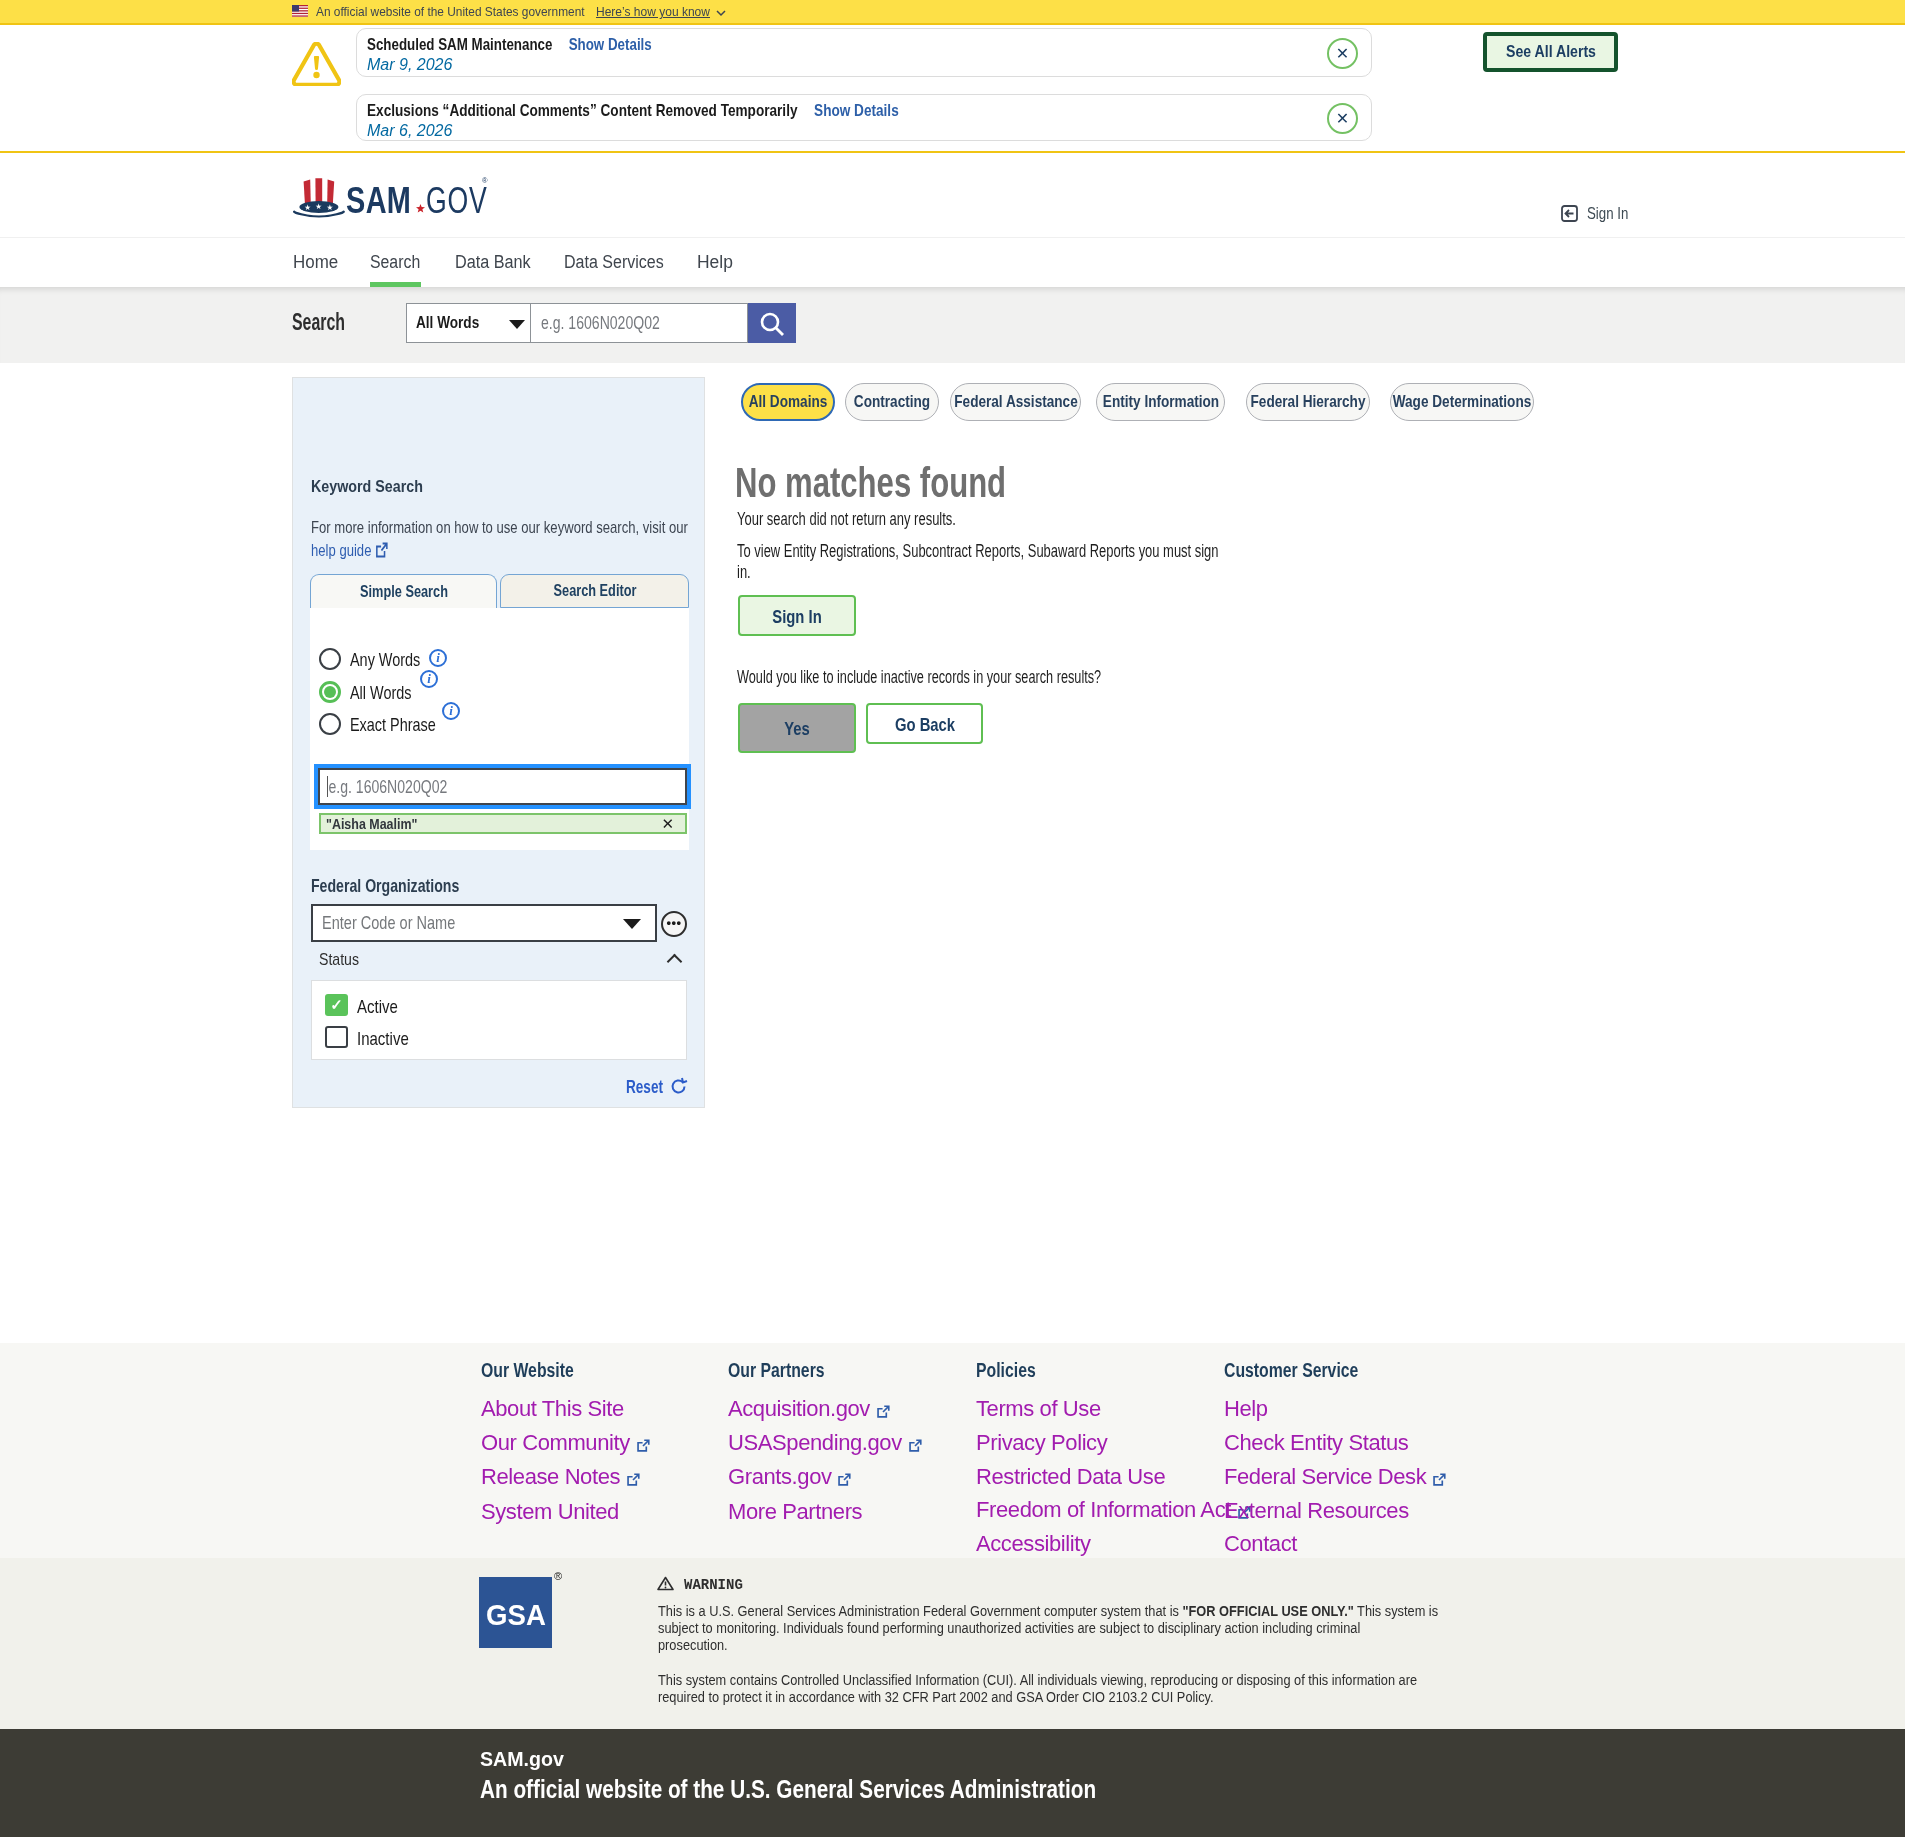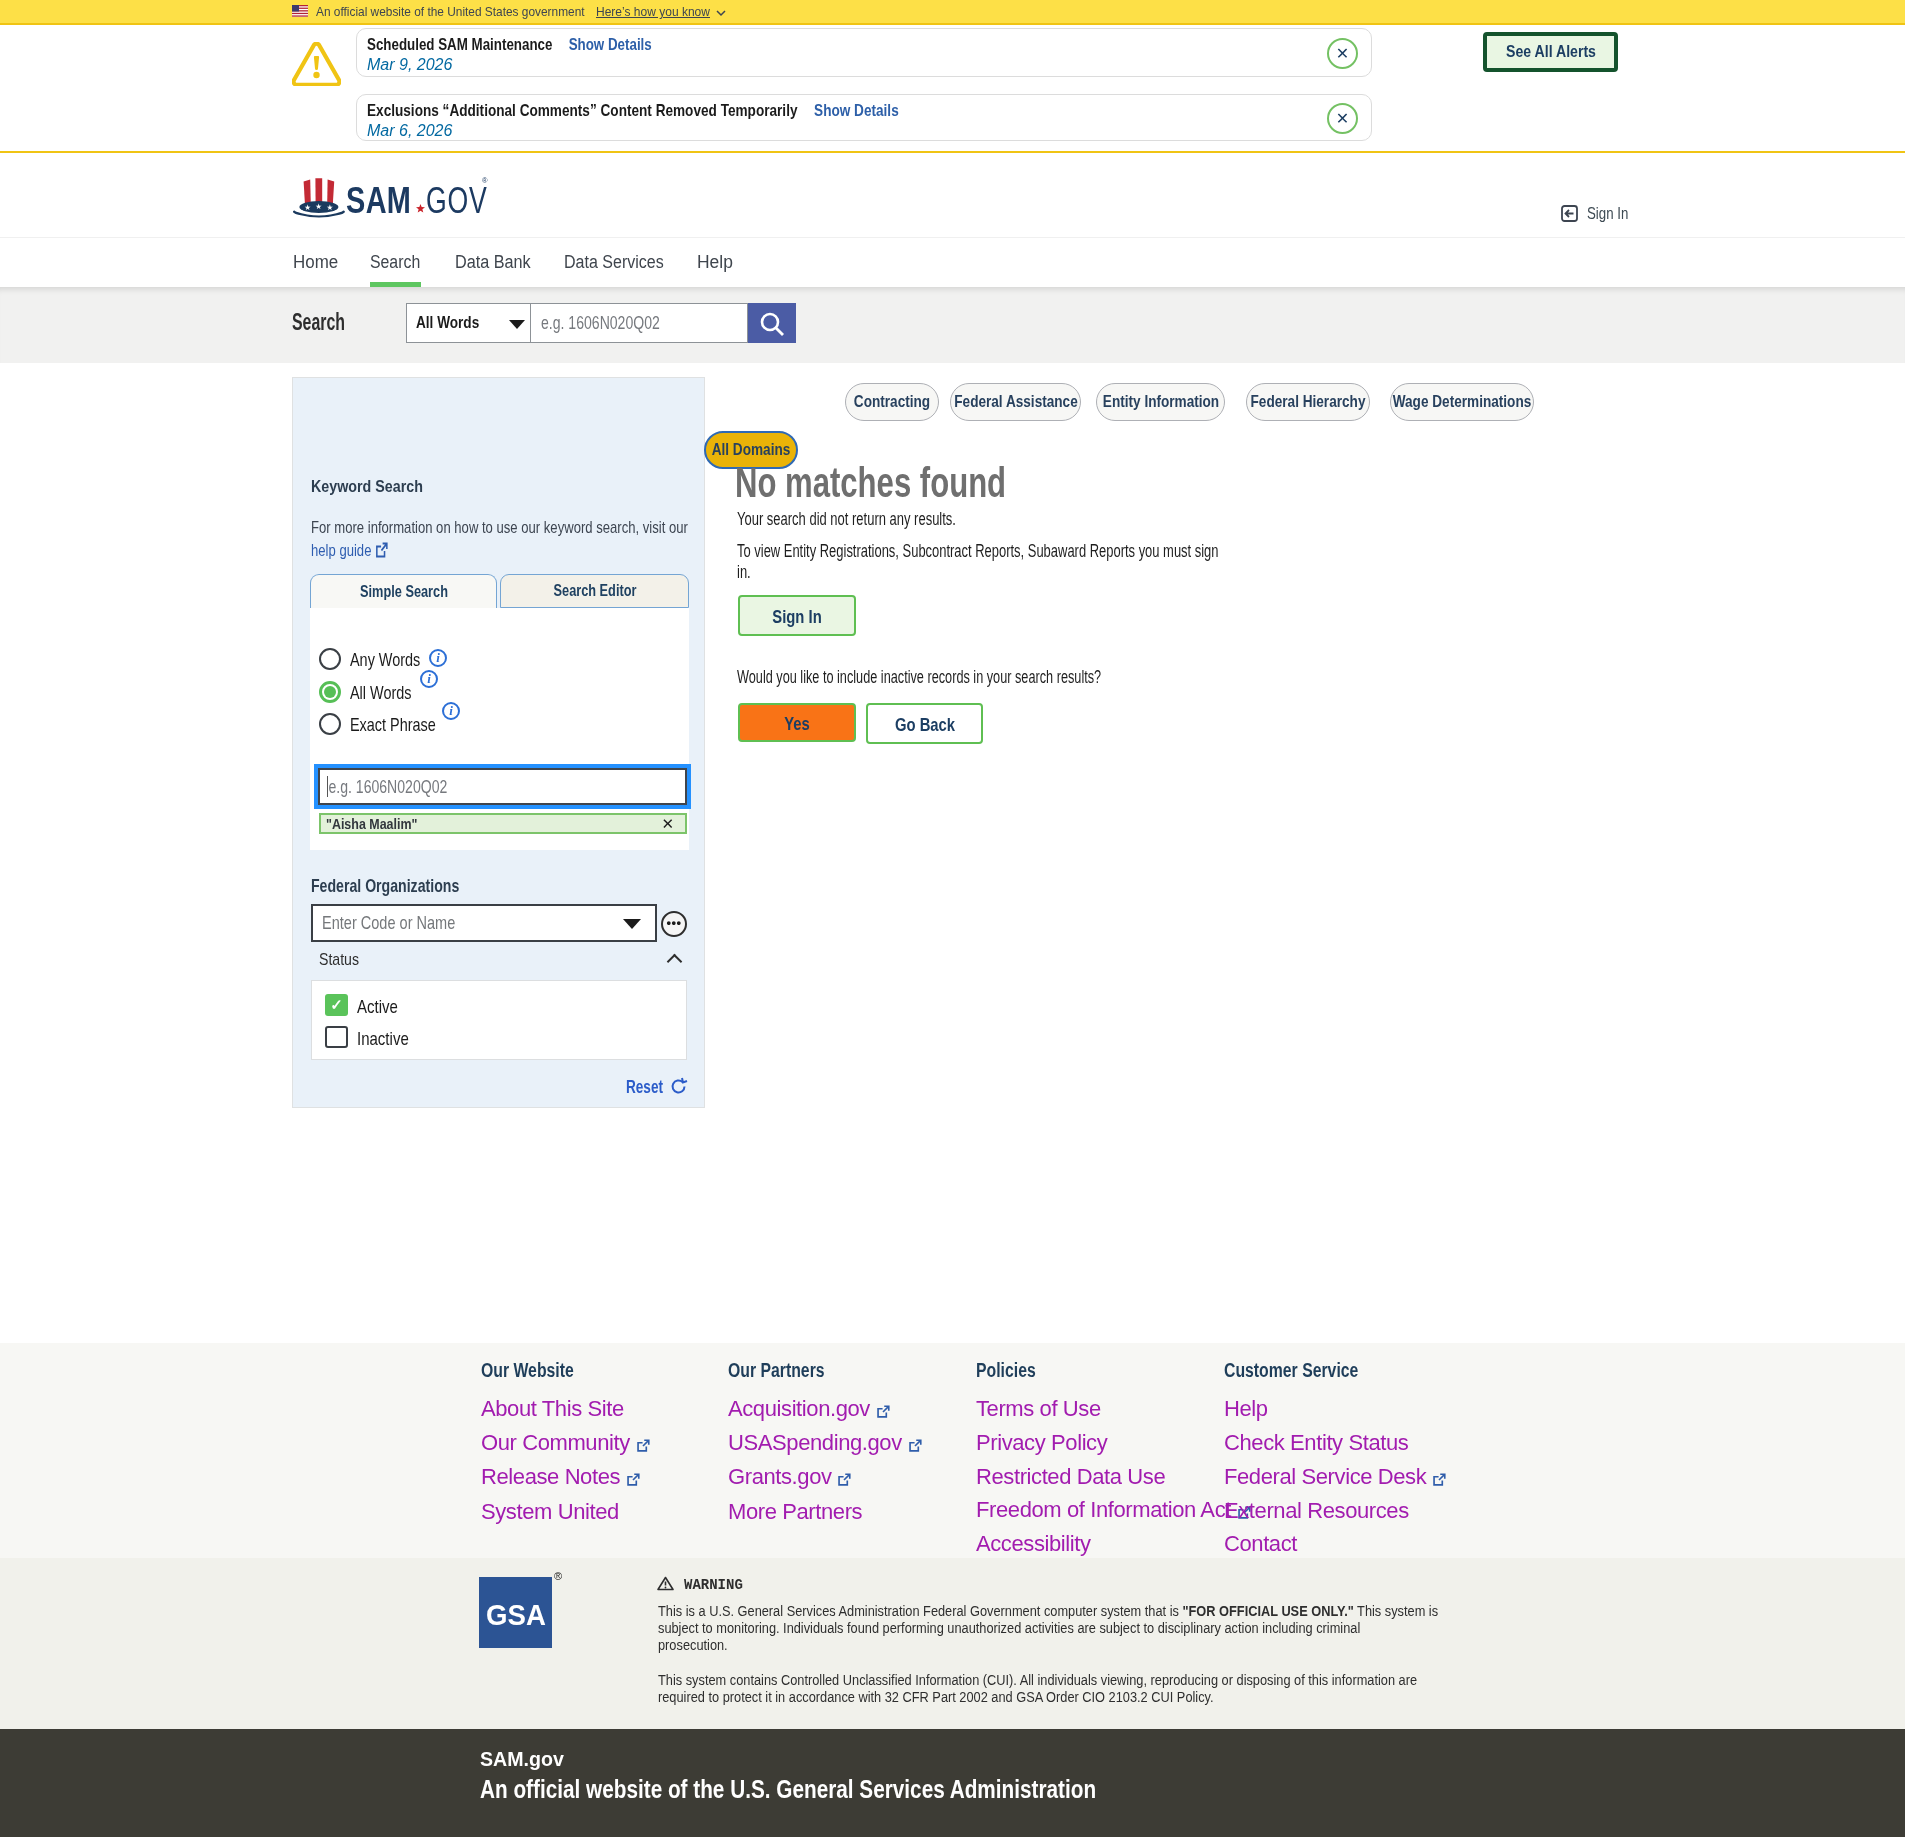--- a/index.html
+++ b/index.html
@@ -100,29 +100,29 @@
 .cb { position:absolute; left:13px; width:23px; height:22px; border-radius:3px; }
 .cb.on { background:#5ac35a; color:#fff; font-size:15px; font-weight:bold; text-align:center; line-height:22px; }
 .cb.off { background:#fff; border:2px solid #3a3f45; }
 .cblabel { position:absolute; left:45px; font-size:19px; color:#1b1b1b; transform-origin:0 50%; transform:scaleX(0.79); }
 #reset { position:absolute; left:333px; top:699px; font-size:18px; font-weight:bold; color:#2b5cc9; transform:scaleX(0.755); transform-origin:0 50%; }
 #reseti { position:absolute; left:376px; top:699px; }
 
 
 .pill { position:absolute; top:383px; height:38px; border-radius:19px; font-size:17px; font-weight:bold; color:#28415e; background:#f7f7f5; border:1px solid #aeb0b5; }
 .pill .sxc { position:absolute; left:50%; top:50%; transform:translate(-50%,-50%) scaleX(0.8); }
-#pill1 { left:704px; width:94px; background:#eab308; border:2px solid #2e69b5;margin-top:48px; }
+#pill1 { left:741px; width:94px; background:#fde047; border:2px solid #2e69b5; }
 #h1 { position:absolute; left:735px; top:459px; font-size:42px; font-weight:bold; color:#6f6f6f; transform:scaleX(0.74); transform-origin:0 0; white-space:nowrap; }
 #p1 { position:absolute; left:737px; top:509px; font-size:17.5px; color:#1e1e1e; transform:scaleX(0.742); transform-origin:0 0; white-space:nowrap; }
 #p2 { position:absolute; left:737px; top:541px; font-size:17.5px; line-height:20.5px; color:#1e1e1e; transform:scaleX(0.74); transform-origin:0 0; white-space:nowrap; }
 .gbtn { position:absolute; border:2px solid #5fbf52; border-radius:4px; font-size:19px; font-weight:bold; color:#1c3e63; text-align:center; line-height:37px; }
 .gbtn .sxc { position:absolute; left:50%; top:50%; transform:translate(-50%,-50%) scaleX(0.78); }
 #signbtn { left:738px; top:595px; width:118px; height:41px; background:#eaf6e3; }
 #q1 { position:absolute; left:737px; top:667px; font-size:17.5px; color:#1e1e1e; transform:scaleX(0.726); transform-origin:0 0; white-space:nowrap; }
-#yesbtn { left:738px; top:703px; width:118px; height:39px; background:#f97316; }
+#yesbtn { left:738px; top:703px; width:118px; height:50px; background:#a3a3a3; }
 #gobtn { left:866px; top:703px; width:117px; height:41px; background:#fff; }
 
 
 #flinks { position:absolute; top:1343px; left:0; width:1905px; height:215px; background:#f7f7f4; }
 .fcol { position:absolute; top:0; }
 .fh { font-size:20px; font-weight:bold; color:#1f3e5a; position:absolute; top:16px; transform:scaleX(0.79); transform-origin:0 0; white-space:nowrap; }
 .fl { position:absolute; font-size:22px; letter-spacing:-0.4px; color:#a21caf; white-space:nowrap; }
 #gsasec { position:absolute; top:1558px; left:0; width:1905px; height:171px; background:#f1f1eb; }
 #gsalogo { position:absolute; left:479px; top:19px; width:73px; height:71px; background:#2c5494; color:#fff; }
 #gsalogo .g { position:absolute; left:7px; top:21px; font-size:30px; font-weight:bold; transform:scaleX(0.92); transform-origin:0 0; }

